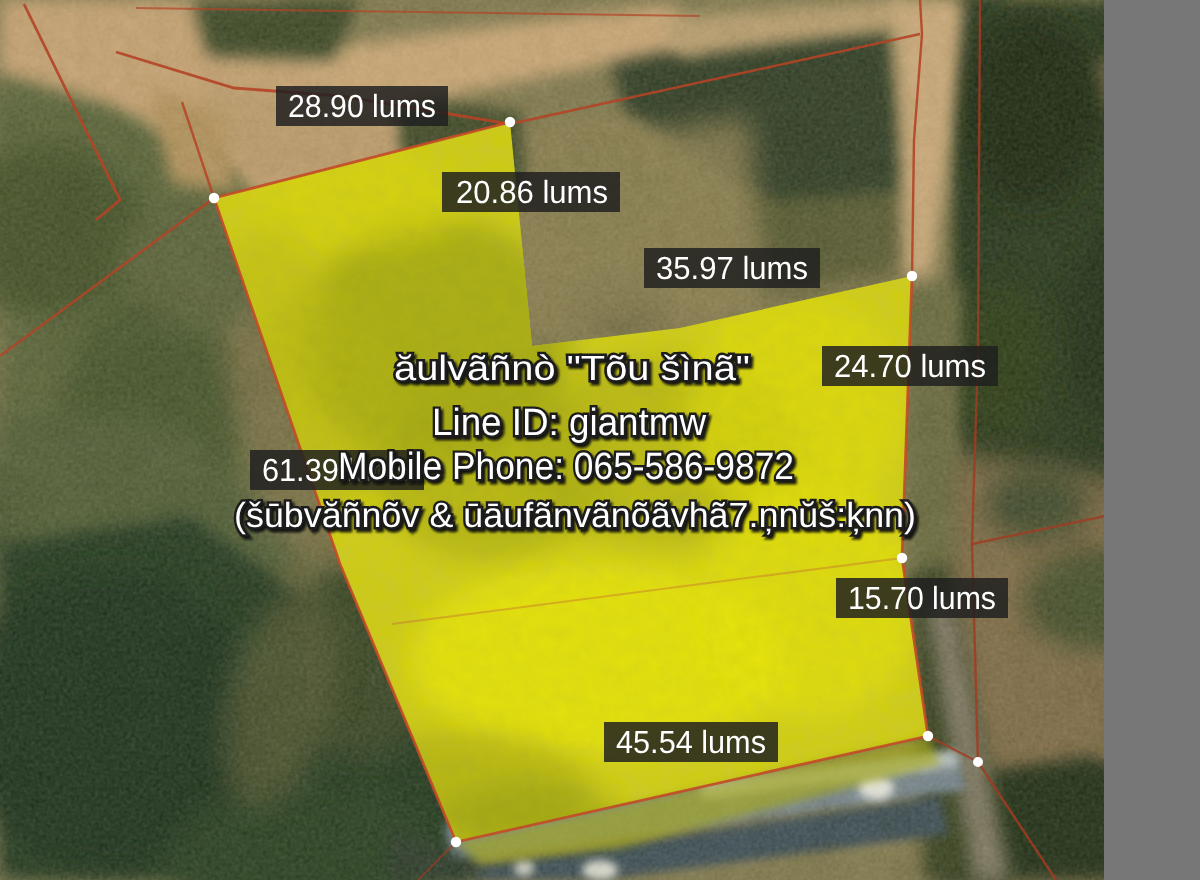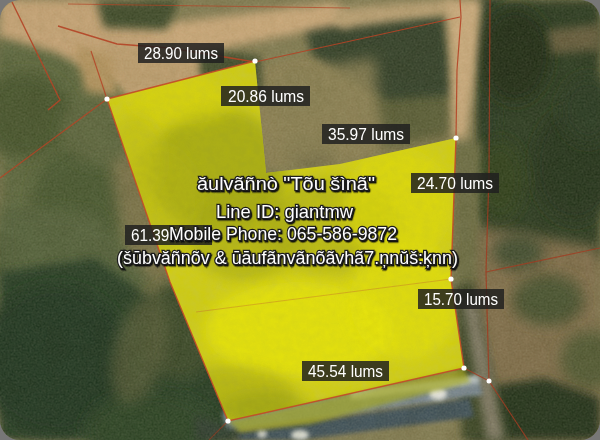--- a/index.html
+++ b/index.html
@@ -1,16 +1,16 @@
 <!DOCTYPE html>
 <html><head>
 <meta charset="utf-8">
 <style>
 html,body{margin:0;padding:0;background:#777;}
-#stage{position:relative;width:600px;height:440px;overflow:hidden;font-family:"Liberation Sans",sans-serif;border-radius:20px;}
+#stage{position:relative;width:552px;height:440px;overflow:hidden;font-family:"Liberation Sans",sans-serif;}
 svg{display:block;}
 </style>
 </head>
 <body>
 <div id="stage">
 <svg width="600" height="440" viewBox="0 0 600 440" xmlns="http://www.w3.org/2000/svg">
 <defs>
 <filter id="b2" x="-30%" y="-30%" width="160%" height="160%">
           <feGaussianBlur stdDeviation="2"></feGaussianBlur>
         </filter>

